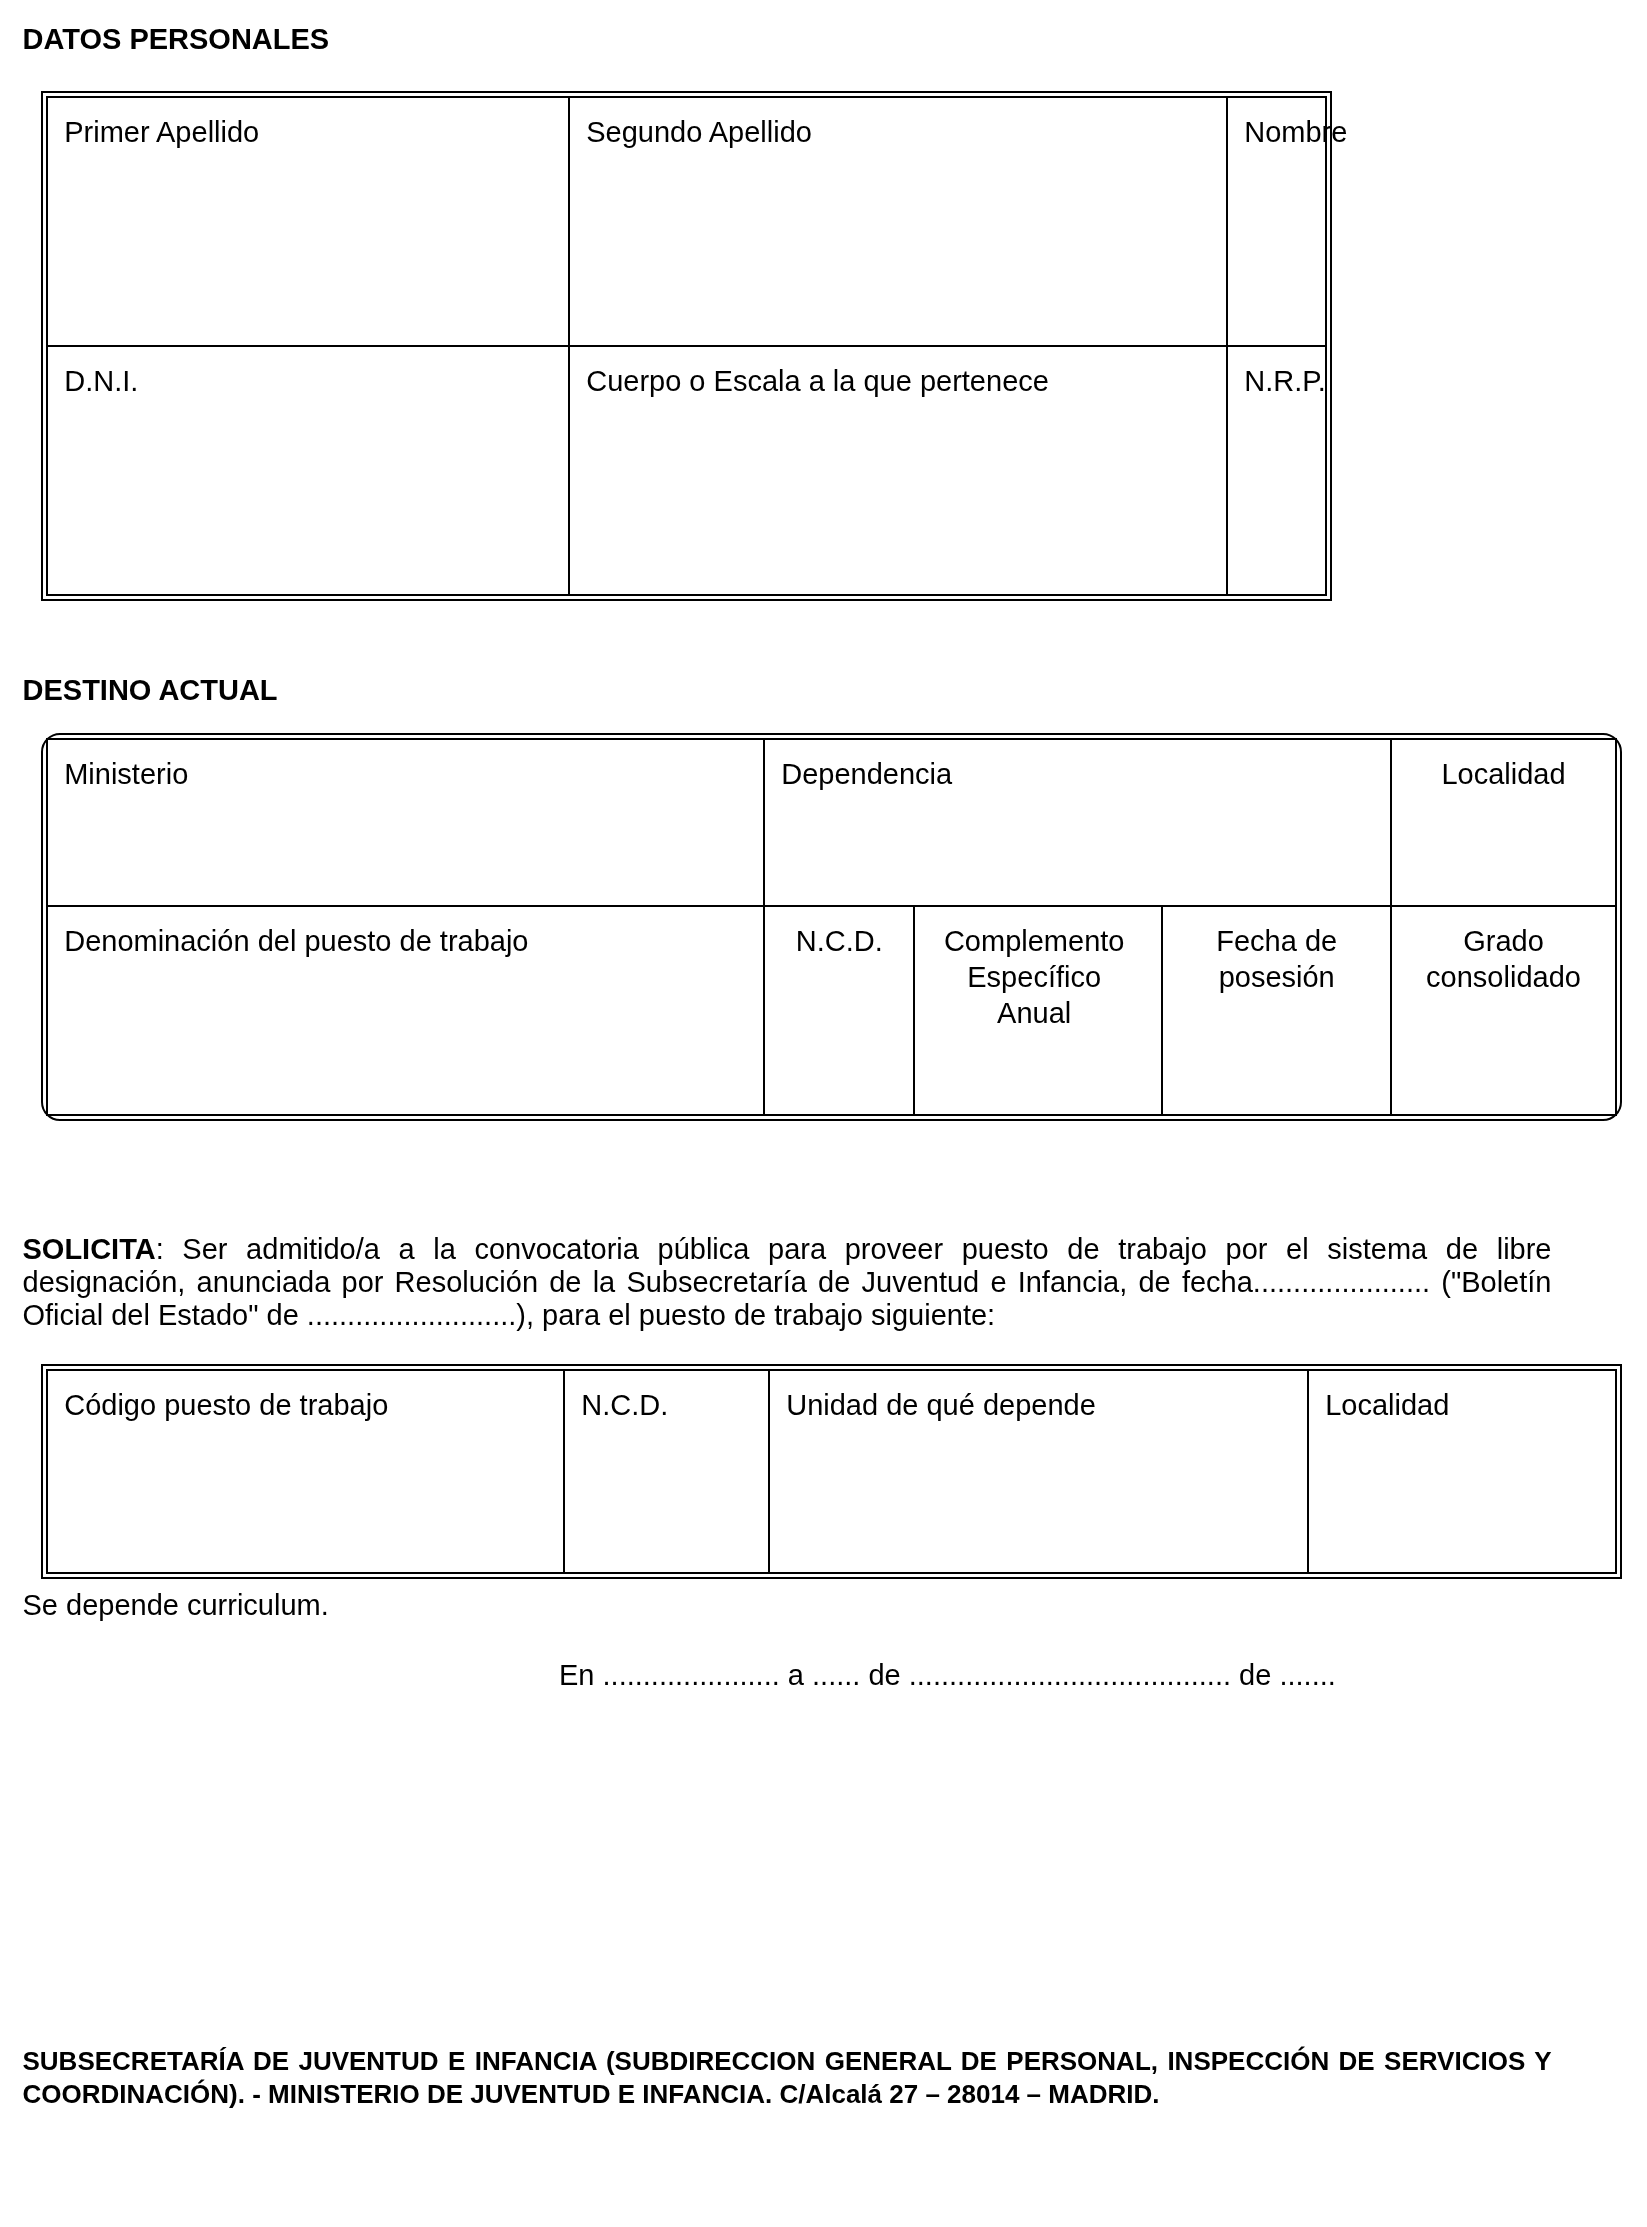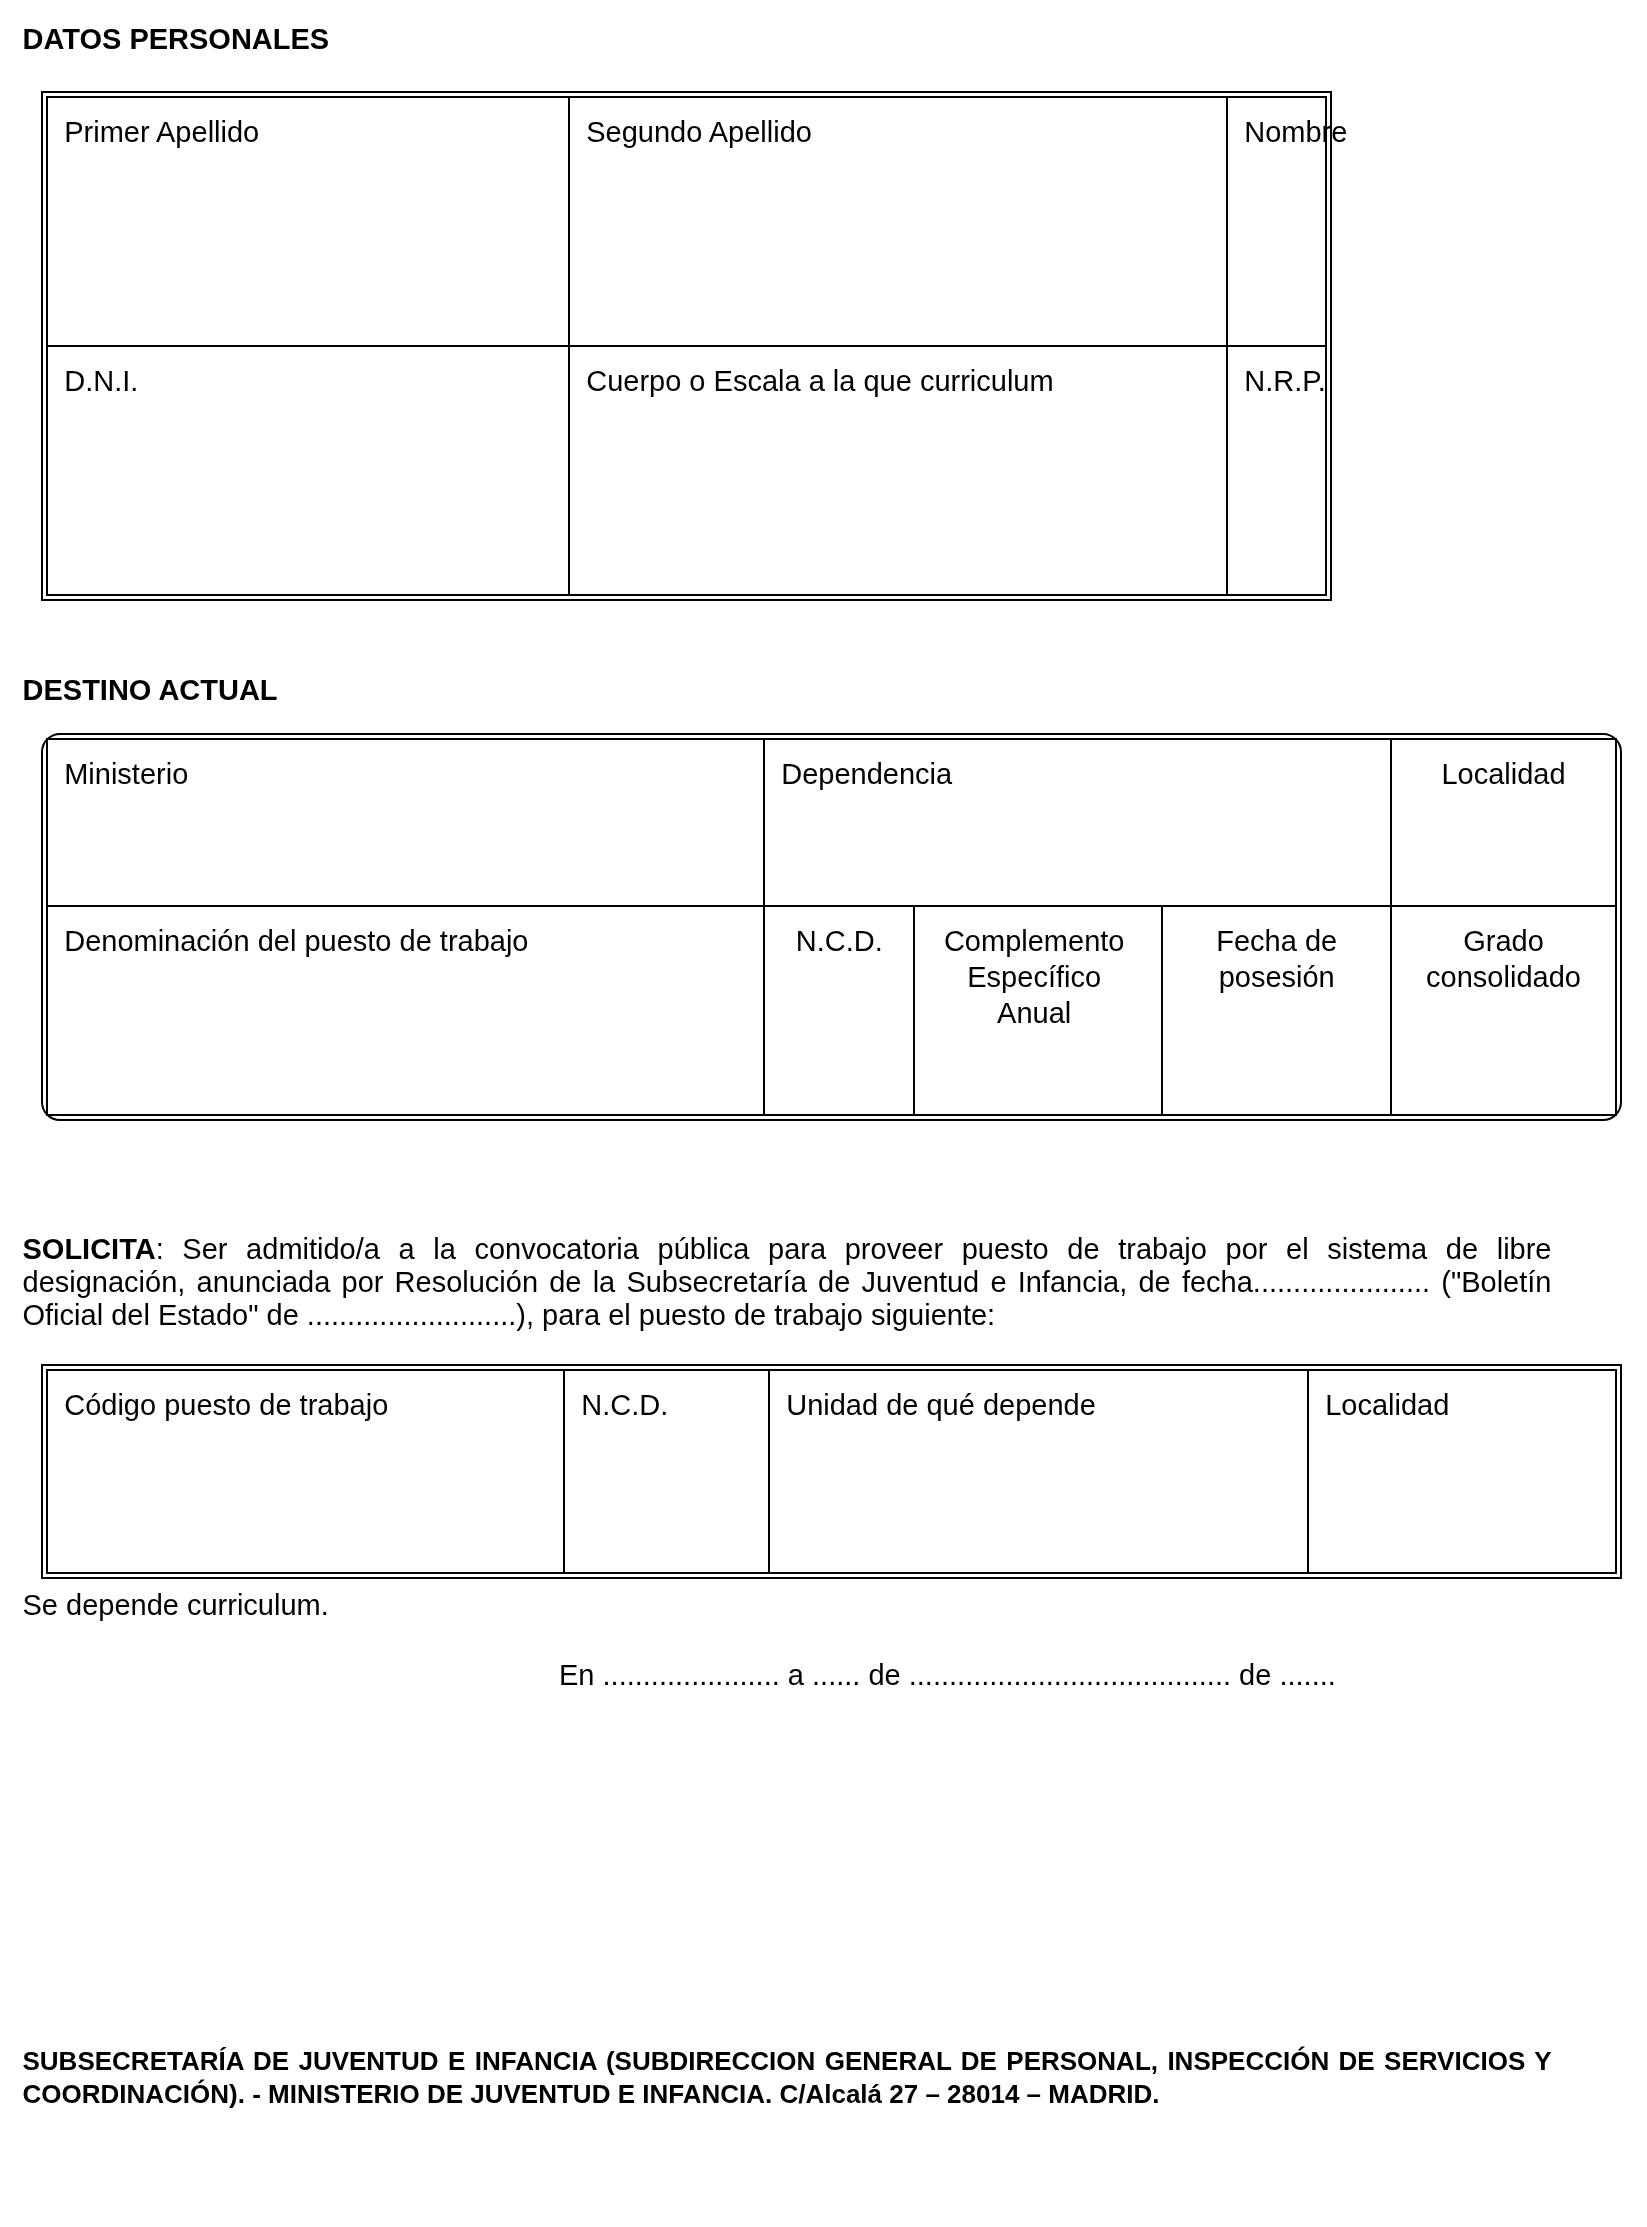--- a/index.html
+++ b/index.html
@@ -46,21 +46,21 @@
         <col>
     </colgroup>
     <tbody>
         <tr style="height:167px">
       <td><span>Primer Apellido</span></td>
       <td colspan="2"><span>Segundo Apellido</span></td>
       <td><span>Nombre</span></td>
     </tr>
     <tr style="height:167px">
       <td><span>D.N.I.</span></td>
-      <td colspan="2"><span>Cuerpo o Escala a la que curriculum</span></td>
+      <td colspan="2"><span>Cuerpo o Escala a la que pertenece</span></td>
       <td><span>N.R.P.</span></td>
     </tr>
   </tbody>
     </table>
 </div>
 
 <div class="abs section-title" style="left:22.5px; top:674px;">DESTINO ACTUAL</div>
 
 <div class="frame" style="left:41px; top:733px; width:1581px; height:388px;border-radius:19px;">
   <table>

